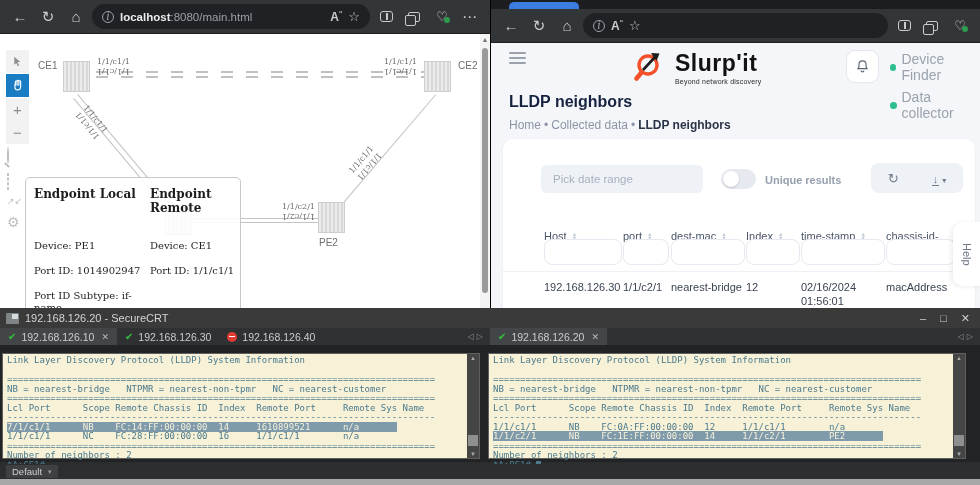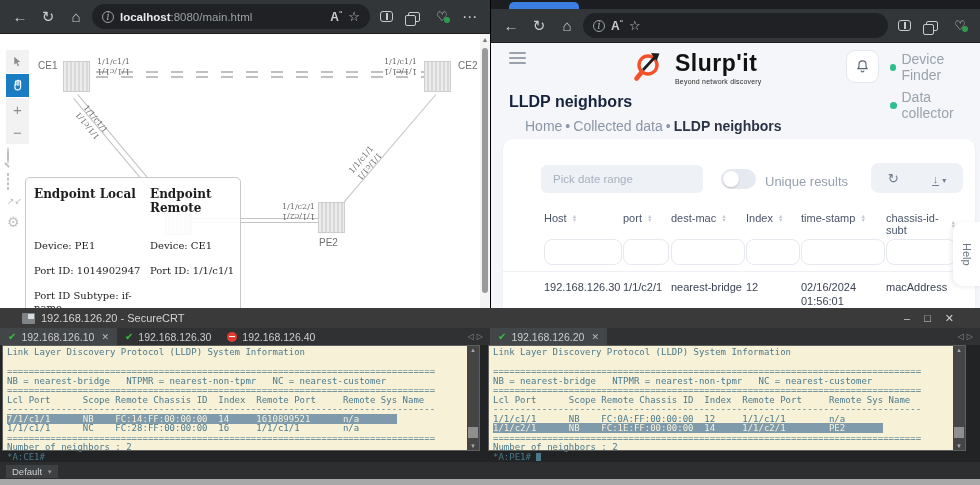--- a/index.html
+++ b/index.html
@@ -82,75 +82,75 @@
   .logo .wordwrap { padding-top:5px; }
   .brand { font-size:23px; font-weight:bold; color:#121212; letter-spacing:.5px; }
   .tagline { font-size:7px; color:#2b2b2b; text-align:right; margin-top:1px; letter-spacing:.2px;}
   .bellbox { position:absolute; left:355px; top:7px; width:33px; height:33px; background:#fff;
     border:1px solid #e4e7eb; border-radius:9px; display:flex; align-items:center; justify-content:center; }
   .statuslist { position:absolute; left:399px; top:8px; }
   .statusitem { display:flex; align-items:center; gap:5px; margin-bottom:6px; }
   .sdot { width:7px; height:7px; border-radius:50%; background:#2fbf8f; }
   .stext { font-size:14px; color:#9aa3ad; }
   .ptitle { position:absolute; left:18px; top:50px; font-size:16px; font-weight:bold; color:#15233f; }
-  .bcrumb { position:absolute; left:18px; top:75px; font-size:14px; color:#8b95a7;margin-left:16px; }
+  .bcrumb { position:absolute; left:18px; top:75px; font-size:12px; color:#8b95a7; }
   .bcrumb .sep { margin:0 3px; }
   .bcrumb .last { color:#2b3446; font-weight:bold; }
   .card { position:absolute; left:12px; top:96px; width:472px; height:200px; background:#fff;
     border-radius:10px; box-shadow:0 1px 3px rgba(16,24,40,.06); }
   .dateinput { position:absolute; left:38px; top:26px; width:162px; height:28px; background:#eef1f5;
     border:none; border-radius:6px; padding:0 12px; font-size:11.5px; color:#5b6472;
     font-family:inherit; }
   .dateinput::placeholder { color:#a8b1c0; }
   .toggle { position:absolute; left:218px; top:30px; width:35px; height:20px; background:#e6eaf0;
     border-radius:10px; }
   .toggle .knob { position:absolute; left:2px; top:2px; width:16px; height:16px; background:#fff;
     border-radius:50%; box-shadow:0 1px 2px rgba(0,0,0,.18); }
-  .tlabel { position:absolute; left:262px; top:35px; font-size:13px; color:#97a0ae; }
+  .tlabel { position:absolute; left:262px; top:35px; font-size:11px; color:#97a0ae;font-weight:bold; }
   .btngroup { position:absolute; left:368px; top:24px; width:92px; height:30px; background:#eef1f5;
     border-radius:8px; display:flex; align-items:center; justify-content:space-around; color:#737d90; }
   .ic-refresh { font-size:13px; }
   .ic-dl { font-size:11px; border-bottom:1.5px solid #737d90; line-height:10px; padding:0 1px;}
   .caret { font-size:8px; margin-left:3px; }
   .trow { position:absolute; left:0; width:472px; }
-  .th-row { top:66px; height:30px; }
+  .th-row { top:84px; height:30px; }
   .f-row { top:98px; height:32px; }
   .d-row { top:132px; height:46px; border-top:1px solid #eef0f4; }
   .hcell { position:absolute; top:7px; font-size:11px; color:#4a5568; display:flex; gap:5px; align-items:center;}
   .sort { display:inline-flex; flex-direction:column; font-size:5.5px; color:#c3cad6; line-height:4.5px; }
   .fcell { position:absolute; top:2px; height:26px; border:1px solid #e6e9ef; border-radius:8px;
     background:#fff; }
   .dcell { position:absolute; top:8px; font-size:11px; color:#3c4454; line-height:14px; }
   .col0 { left:41px; width:78px; } .col1 { left:120px; width:46px; }
   .col2 { left:168px; width:74px; } .col3 { left:243px; width:54px; }
   .col4 { left:298px; width:84px; } .col5 { left:383px; width:70px; }
   .helptab { position:absolute; left:462px; top:179px; width:28px; height:64px; background:#fff;
     border-radius:10px 0 0 10px; box-shadow:-2px 1px 4px rgba(16,24,40,.08);
     display:flex; align-items:center; justify-content:center; z-index:6;}
   .helptab span { writing-mode:vertical-rl; font-size:11px; color:#6d7684; }
 
   
   .term { position:absolute; left:0; top:308px; width:980px; height:177px; background:#2b2d2f; }
-  .t-title { height:20px; display:flex; align-items:center; padding:0 22px; gap:6px;
+  .t-title { height:20px; display:flex; align-items:center; padding:0 6px; gap:6px;
     background:#3a3a3a; color:#d4d4d4; font-size:11px; }
   .t-appicon { width:13px; height:11px; background:#7f8487; border-radius:1px; position:relative; }
   .t-appicon::after { content:""; position:absolute; right:1px; top:1px; width:6px; height:5px; background:#d9dcde; }
   .t-ctrls { margin-left:auto; display:flex; gap:14px; color:#cfcfcf; font-size:11px; padding-right:4px;}
   .t-tabsrow { height:17px; display:flex; background:#2f3133; }
   .t-tabhalf { width:490px; display:flex; align-items:center; position:relative; }
   .t-tab { display:flex; align-items:center; gap:5px; padding:0 8px; height:17px;
     color:#cccccc; font-size:10.5px; }
   .t-tab.active { background:#434649; }
   .chk { color:#35c03d; font-size:10px; }
   .stop { width:10px; height:10px; border-radius:50%; background:#e03c31; position:relative; }
   .stop::after { content:""; position:absolute; left:2px; top:4.2px; width:6px; height:1.6px; background:#fff; }
   .t-x { color:#b9b9b9; font-size:9px; margin-left:2px; }
   .t-arrows { position:absolute; right:4px; color:#8f8f8f; font-size:8px; letter-spacing:3px;}
   .t-panes { position:absolute; left:0; top:37px; width:980px; height:117px; background:#212325; }
-  .t-pane { position:absolute; top:0; height:106px; width:478px; background:#f7f1d8;
+  .t-pane { position:absolute; top:8px; height:106px; width:478px; background:#f7f1d8;
     border:1px solid #5f5f5f; }
   #pane-l { left:2px; } #pane-r { left:488px; }
   .tlines { position:absolute; left:4px; top:2px; right:14px; bottom:0;
     font-family:"DejaVu Sans Mono","Liberation Mono",monospace; font-size:9px; line-height:9.55px;
     color:#4a7a8c; }
   .tl { white-space:pre; }
   .tl .hl { background:#7e9aab; color:#f7f1d8; }
   .cur { display:inline-block; width:5px; height:8px; background:#4a7a8c; vertical-align:-1px; }
   .t-scroll { position:absolute; right:0; top:0; bottom:0; width:12px; background:#454545; }
   .t-scroll .sa { position:absolute; left:0; right:0; text-align:center; font-size:6px; color:#a9a9a9; }

